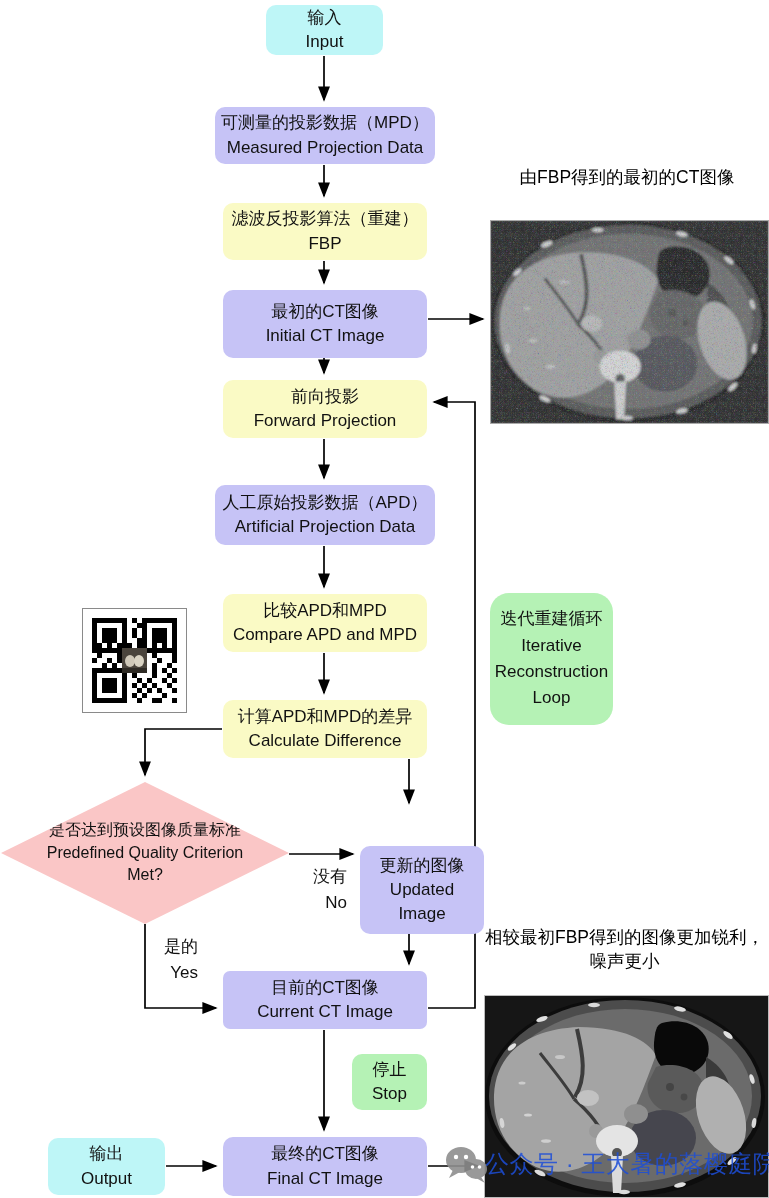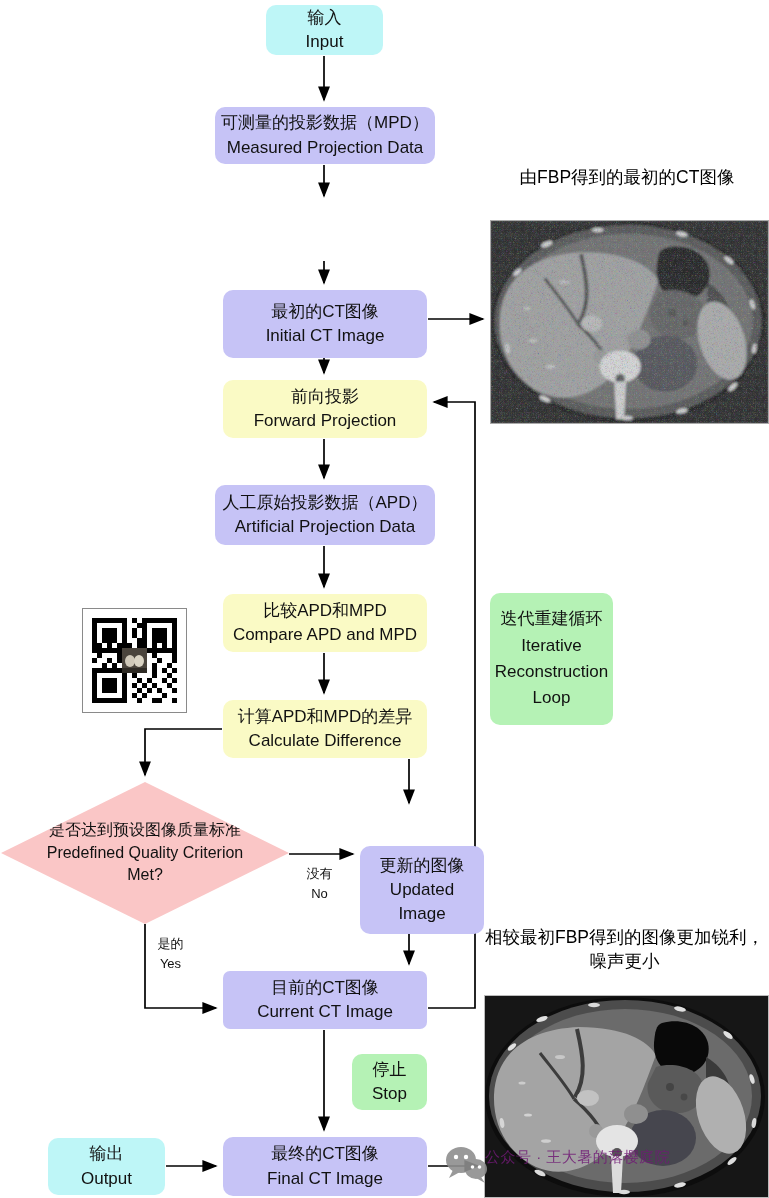--- a/index.html
+++ b/index.html
@@ -12,33 +12,33 @@
   .c-cyan{background:#bef6f7;}
   .c-purple{background:#c6c3f6;}
   .c-yellow{background:#fafac5;}
   .c-green{background:#b5f2b5;}
 
   .diamond{position:absolute;left:1px;top:782px;width:288px;height:142px;
         background:#fac6c6;clip-path:polygon(50% 0,100% 50%,50% 100%,0 50%);
         display:flex;flex-direction:column;align-items:center;justify-content:center;
         text-align:center;font-size:16px;line-height:1.42;}
 
-  .edge-label{position:absolute;text-align:center;font-size:13px;line-height:1.55;}
+  .edge-label{position:absolute;text-align:right;font-size:17px;line-height:1.55;}
 
   .caption{position:absolute;text-align:center;font-size:17.5px;line-height:1.35;color:#000;}
 
   #arrows{position:absolute;left:0;top:0;width:769px;height:1198px;pointer-events:none;}
   #arrows polyline,#arrows line{stroke:#000;stroke-width:1.7;fill:none;}
 
   .ct-img{position:absolute;display:block;}
   .qr-box{position:absolute;left:82px;top:608px;width:105px;height:105px;
         background:#fff;border:1px solid #8a8a8a;box-sizing:border-box;
         display:flex;align-items:center;justify-content:center;}
   .watermark-text{position:absolute;left:485px;top:1148px;width:284px;height:30px;
-        font-size:15px;color:#701a75;opacity:.85;white-space:nowrap;overflow:hidden;
+        font-size:24px;color:#1d4ed8;opacity:.85;white-space:nowrap;overflow:hidden;
         letter-spacing:.5px;z-index:4;}
   .wechat-icon{position:absolute;left:445px;top:1145px;width:42px;height:38px;z-index:5;}
 </style>
 </head>
 <body>
 
 <div id="canvas">
 
   <svg id="arrows">
     <defs>
@@ -68,20 +68,24 @@
   <div class="node c-cyan" style="left:266px;top:5px;width:117px;height:50px;text-align:right;">
     <span>输入</span>
     <span>Input</span>
   </div>
 
   <div class="node c-purple" style="left:215px;top:107px;width:220px;height:57px;">
     <span>可测量的投影数据（MPD）</span>
     <span>Measured Projection Data</span>
   </div>
 
+  <div class="node c-yellow" style="left:223px;top:203px;width:204px;height:57px;">
+    <span>滤波反投影算法（重建）</span>
+    <span>FBP</span>
+  </div>
 
   <div class="node c-purple" style="left:223px;top:290px;width:204px;height:68px;">
     <span>最初的CT图像</span>
     <span>Initial CT Image</span>
   </div>
 
   <div class="node c-yellow" style="left:223px;top:380px;width:204px;height:58px;">
     <span>前向投影</span>
     <span>Forward Projection</span>
   </div>
@@ -126,21 +130,21 @@
   <div class="node c-purple" style="left:223px;top:1137px;width:204px;height:59px;">
     <span>最终的CT图像</span>
     <span>Final CT Image</span>
   </div>
 
   <div class="node c-cyan" style="left:48px;top:1138px;width:117px;height:57px;">
     <span>输出</span>
     <span>Output</span>
   </div>
 
-  <div class="node c-green" style="left:490px;top:593px;width:123px;height:132px;line-height:1.55;">
+  <div class="node c-green" style="left:490px;top:593px;width:123px;height:132px;line-height:1.55;border-radius:19px;">
     <span>迭代重建循环</span>
     <span>Iterative</span>
     <span>Reconstruction</span>
     <span>Loop</span>
   </div>
 
   <div class="edge-label" style="left:292px;top:864px;width:55px;">
     <div>没有</div>
     <div>No</div>
   </div>

